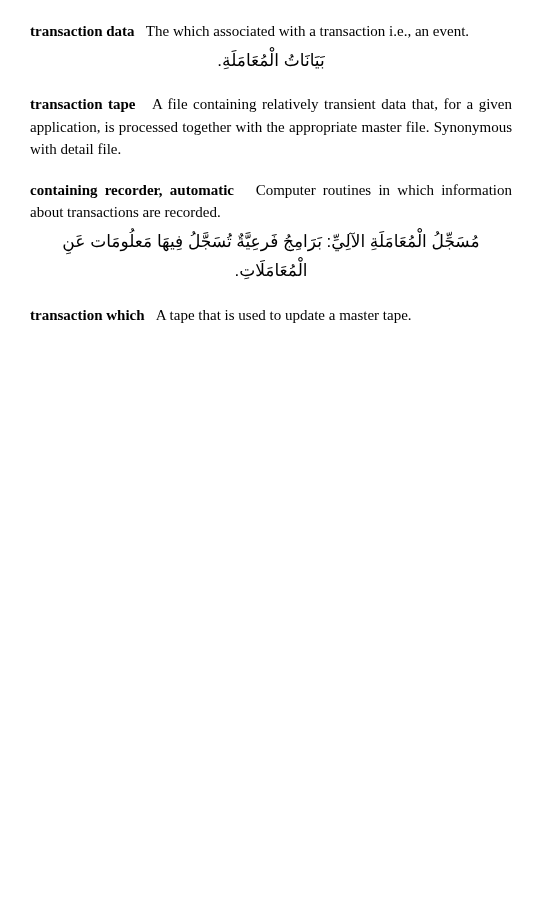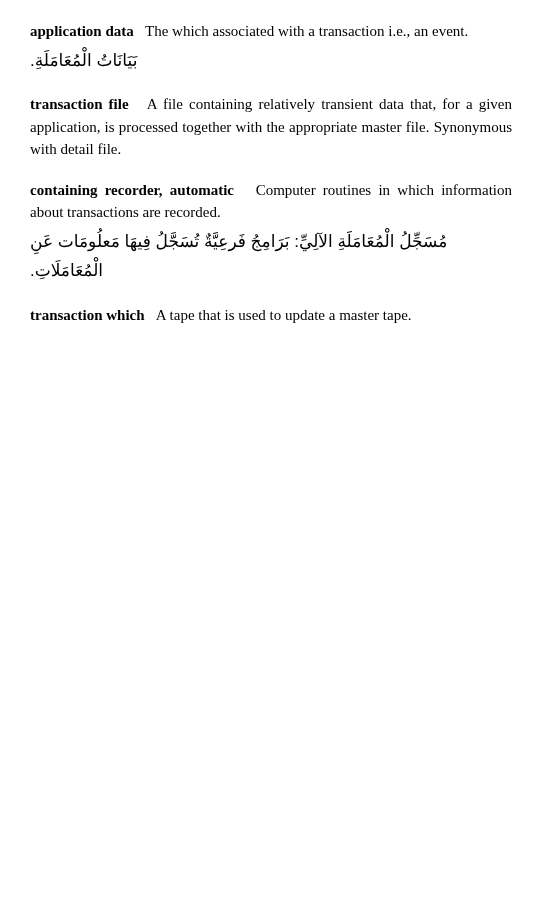--- a/index.html
+++ b/index.html
@@ -26,43 +26,43 @@
       line-height: 1.5;
       text-align: justify;
     }
 
     .term {
       font-weight: bold;
     }
 
     .arabic {
       direction: rtl;
-      text-align: left;
+      text-align: center;
       font-size: 17px;
       line-height: 1.7;
       margin-top: 4px;
       font-family: 'Traditional Arabic', 'Arial Unicode MS', Arial, serif;
     }
   </style>
 </head>
 <body>
 
 <div>
 
   <div class="entry">
     <div class="entry-line">
-      <span class="term">application data</span>
+      <span class="term">transaction data</span>
       &nbsp;&nbsp;<span>The which associated with a transaction i.e., an event.</span>
     </div>
     <div class="arabic">بَيَانَاتُ الْمُعَامَلَةِ.</div>
   </div>
 
   <div class="entry">
     <div class="entry-line">
-      <span class="term">transaction file</span>
+      <span class="term">transaction tape</span>
       &nbsp;&nbsp;<span>A file containing relatively transient data that, for a given application, is processed together with the appropriate master file. Synonymous with detail file.</span>
     </div>
   </div>
 
 
   <div class="entry">
     <div class="entry-line">
       <span class="term">containing recorder, automatic</span>
       &nbsp;&nbsp;<span>Computer routines in which information about transactions are recorded.</span>
     </div>

